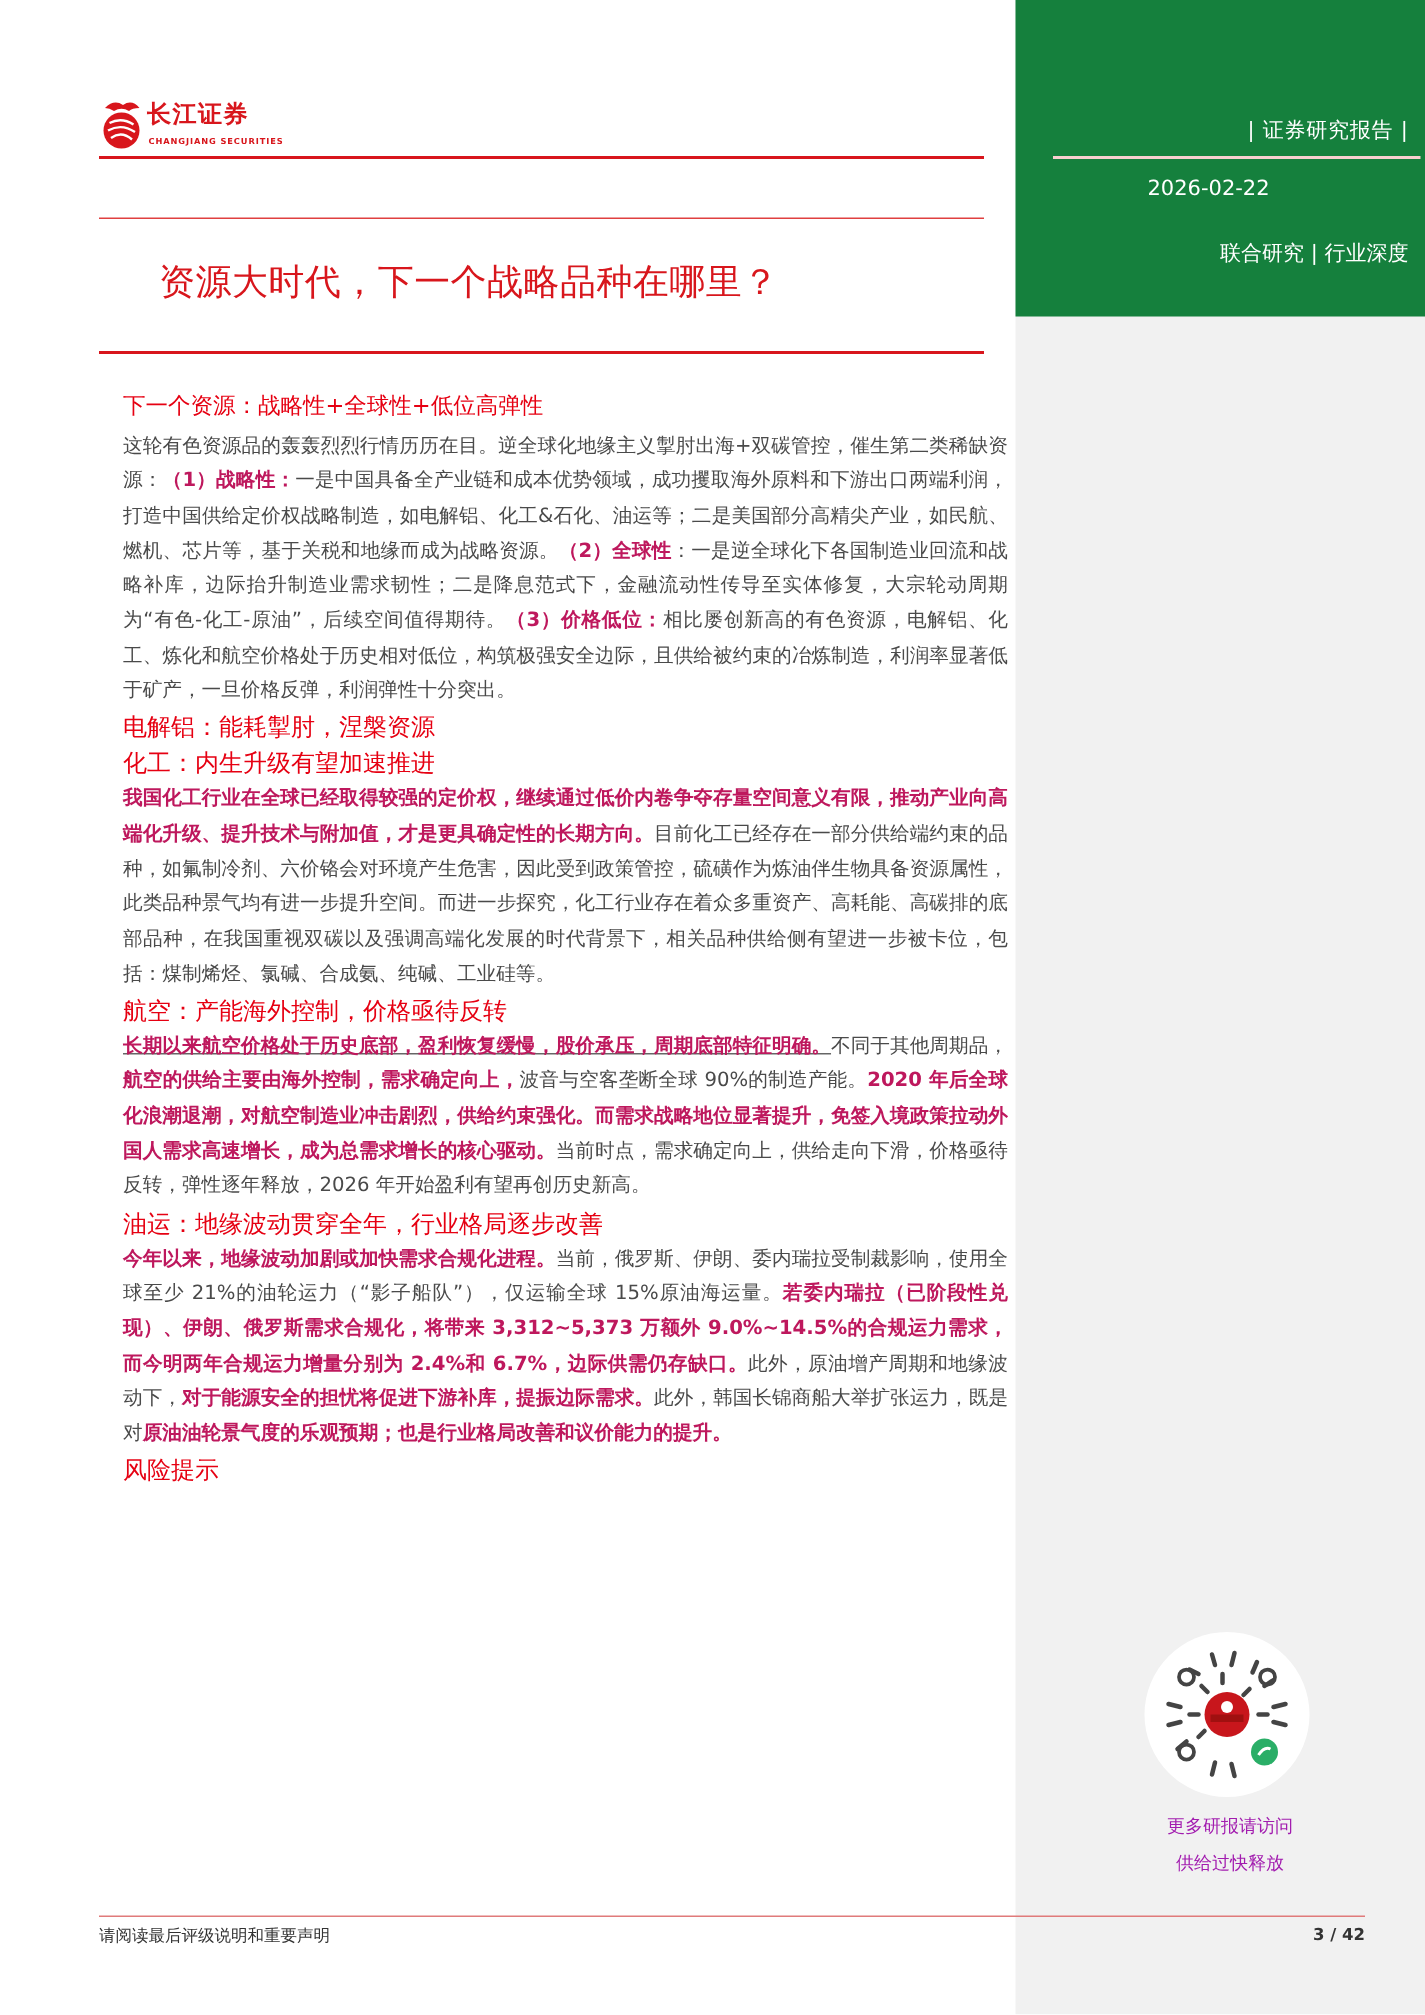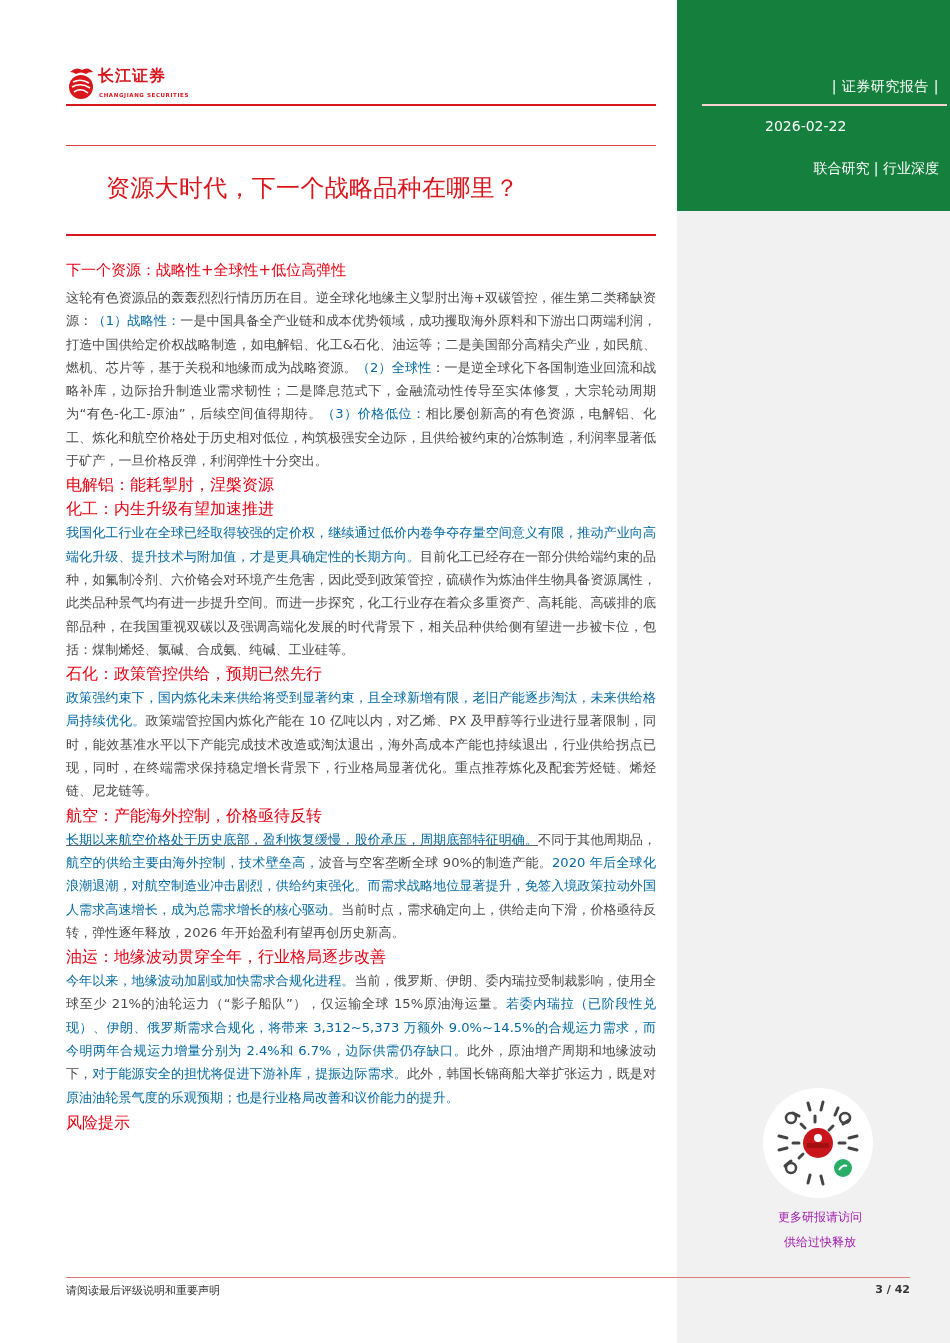--- a/index.html
+++ b/index.html
@@ -19,25 +19,25 @@
   .logo { position: absolute; left: 66px; top: 64px; width: 140px; height: 40px; }
   .logo-mark { position: absolute; left: 0; top: 2px; width: 30px; height: 34px; }
   .logo-cn { position: absolute; left: 32px; top: 2px; font-size: 16px; font-weight: bold; color: #d8161c; letter-spacing: 1px; font-family: "DejaVu Serif", serif; }
   .logo-en { position: absolute; left: 33px; top: 28px; font-size: 5.5px; color: #d8161c; letter-spacing: 0.6px; font-weight: bold; }
   .hline1 { position: absolute; left: 66px; width: 590px; top: 104px; height: 2px; background: #d8161c; }
   .hline2 { position: absolute; left: 66px; width: 590px; top: 145px; height: 1px; background: #e04040; }
 
   .title { position: absolute; left: 66px; top: 172px; font-size: 24px; color: #d8161c; letter-spacing: 0.3px; margin-left: 40px; }
   .hline3 { position: absolute; left: 66px; width: 590px; top: 234px; height: 2px; background: #d8161c; }
 
-  .content { position: absolute; left: 66px; top: 258px; width: 590px; }
+  .content { position: absolute; left: 82px; top: 258px; width: 590px; }
   .sec-h { color: #e60012; font-size: 16px; line-height: 24px; height: 24px; white-space: nowrap; }
   .sec-h.first { font-size: 15px; margin-bottom: 4px; }
   .para { font-size: 13.1px; line-height: 23.3px; color: #4a4a4a; text-align: justify; word-break: break-all; margin: 0 0 1px 0; }
-  .para b { color: #0369a1; font-weight: normal; }
+  .para b { color: #be185d; font-weight: bold; }
   .para u { text-decoration: underline; text-decoration-color: #666; }
 
   .qr { position: absolute; left: 763px; top: 1088px; width: 110px; height: 110px; border-radius: 50%; background: #fff; }
   .qr-cap { position: absolute; left: 720px; width: 200px; text-align: center; font-size: 12px; color: #a21caf; }
 
   .foot-line { position: absolute; left: 66px; width: 844px; top: 1277px; height: 1px; background: #e07a7a; }
   .foot-left { position: absolute; left: 66px; top: 1283px; font-size: 11px; color: #333; }
   .foot-right { position: absolute; right: 40px; top: 1283px; font-size: 11px; color: #333; font-weight: bold; }
 </style>
 </head>
@@ -73,32 +73,28 @@
     <p class="para"><span>这轮有色资源品的轰轰烈烈行情历历在目。逆全球化地缘主义掣肘出海+双碳管控，催生第二类稀缺资源：</span><b>（1）战略性：</b><span>一是中国具备全产业链和成本优势领域，成功攫取海外原料和下游出口两端利润，打造中国供给定价权战略制造，如电解铝、化工&amp;石化、油运等；二是美国部分高精尖产业，如民航、燃机、芯片等，基于关税和地缘而成为战略资源。</span><b>（2）全球性</b><span>：一是逆全球化下各国制造业回流和战略补库，边际抬升制造业需求韧性；二是降息范式下，金融流动性传导至实体修复，大宗轮动周期为“有色-化工-原油”，后续空间值得期待。</span><b>（3）价格低位：</b><span>相比屡创新高的有色资源，电解铝、化工、炼化和航空价格处于历史相对低位，构筑极强安全边际，且供给被约束的冶炼制造，利润率显著低于矿产，一旦价格反弹，利润弹性十分突出。</span></p>
   </div>
   <div>
     <div class="sec-h">电解铝：能耗掣肘，涅槃资源</div>
   </div>
   <div>
     <div class="sec-h">化工：内生升级有望加速推进</div>
     <p class="para"><b>我国化工行业在全球已经取得较强的定价权，继续通过低价内卷争夺存量空间意义有限，推动产业向高端化升级、提升技术与附加值，才是更具确定性的长期方向。</b><span>目前化工已经存在一部分供给端约束的品种，如氟制冷剂、六价铬会对环境产生危害，因此受到政策管控，硫磺作为炼油伴生物具备资源属性，此类品种景气均有进一步提升空间。而进一步探究，化工行业存在着众多重资产、高耗能、高碳排的底部品种，在我国重视双碳以及强调高端化发展的时代背景下，相关品种供给侧有望进一步被卡位，包括：煤制烯烃、氯碱、合成氨、纯碱、工业硅等。</span></p>
   </div>
   <div>
-    <div class="sec-h">石化：政策管控供给，预期已然先行</div>
-    <p class="para"><b>政策强约束下，国内炼化未来供给将受到显著约束，且全球新增有限，老旧产能逐步淘汰，未来供给格局持续优化。</b><span>政策端管控国内炼化产能在 10 亿吨以内，对乙烯、PX 及甲醇等行业进行显著限制，同时，能效基准水平以下产能完成技术改造或淘汰退出，海外高成本产能也持续退出，行业供给拐点已现，同时，在终端需求保持稳定增长背景下，行业格局显著优化。重点推荐炼化及配套芳烃链、烯烃链、尼龙链等。</span></p>
-  </div>
-  <div>
     <div class="sec-h">航空：产能海外控制，价格亟待反转</div>
-    <p class="para"><u><b>长期以来航空价格处于历史底部，盈利恢复缓慢，股价承压，周期底部特征明确。</b></u><span>不同于其他周期品，</span><b>航空的供给主要由海外控制，技术壁垒高，</b><span>波音与空客垄断全球 90%的制造产能。</span><b>2020 年后全球化浪潮退潮，对航空制造业冲击剧烈，供给约束强化。而需求战略地位显著提升，免签入境政策拉动外国人需求高速增长，成为总需求增长的核心驱动。</b><span>当前时点，需求确定向上，供给走向下滑，价格亟待反转，弹性逐年释放，2026 年开始盈利有望再创历史新高。</span></p>
+    <p class="para"><u><b>长期以来航空价格处于历史底部，盈利恢复缓慢，股价承压，周期底部特征明确。</b></u><span>不同于其他周期品，</span><b>航空的供给主要由海外控制，需求确定向上，</b><span>波音与空客垄断全球 90%的制造产能。</span><b>2020 年后全球化浪潮退潮，对航空制造业冲击剧烈，供给约束强化。而需求战略地位显著提升，免签入境政策拉动外国人需求高速增长，成为总需求增长的核心驱动。</b><span>当前时点，需求确定向上，供给走向下滑，价格亟待反转，弹性逐年释放，2026 年开始盈利有望再创历史新高。</span></p>
   </div>
   <div>
     <div class="sec-h">油运：地缘波动贯穿全年，行业格局逐步改善</div>
     <p class="para"><b>今年以来，地缘波动加剧或加快需求合规化进程。</b><span>当前，俄罗斯、伊朗、委内瑞拉受制裁影响，使用全球至少 21%的油轮运力（“影子船队”），仅运输全球 15%原油海运量。</span><b>若委内瑞拉（已阶段性兑现）、伊朗、俄罗斯需求合规化，将带来 3,312~5,373 万额外 9.0%~14.5%的合规运力需求，而今明两年合规运力增量分别为 2.4%和 6.7%，边际供需仍存缺口。</b><span>此外，原油增产周期和地缘波动下，</span><b>对于能源安全的担忧将促进下游补库，提振边际需求。</b><span>此外，韩国长锦商船大举扩张运力，既是对</span><b>原油油轮景气度的乐观预期；也是行业格局改善和议价能力的提升。</b></p>
   </div>
-  <div style="margin-top:2px;">
+  <div style="margin-top:2px;font-family:Liberation Mono, monospace;">
     <div class="sec-h" style="margin-bottom:8px;">风险提示</div>
   </div>
 </div>
 
 <div class="qr">
   <svg width="110" height="110" viewBox="0 0 110 110">
     <circle cx="55" cy="55" r="54" fill="#fff"></circle>
     <g stroke="#444" stroke-width="3" stroke-linecap="round">
       <line x1="30" y1="25" x2="36" y2="28"></line>
         <line x1="45" y1="15" x2="47" y2="22"></line>

